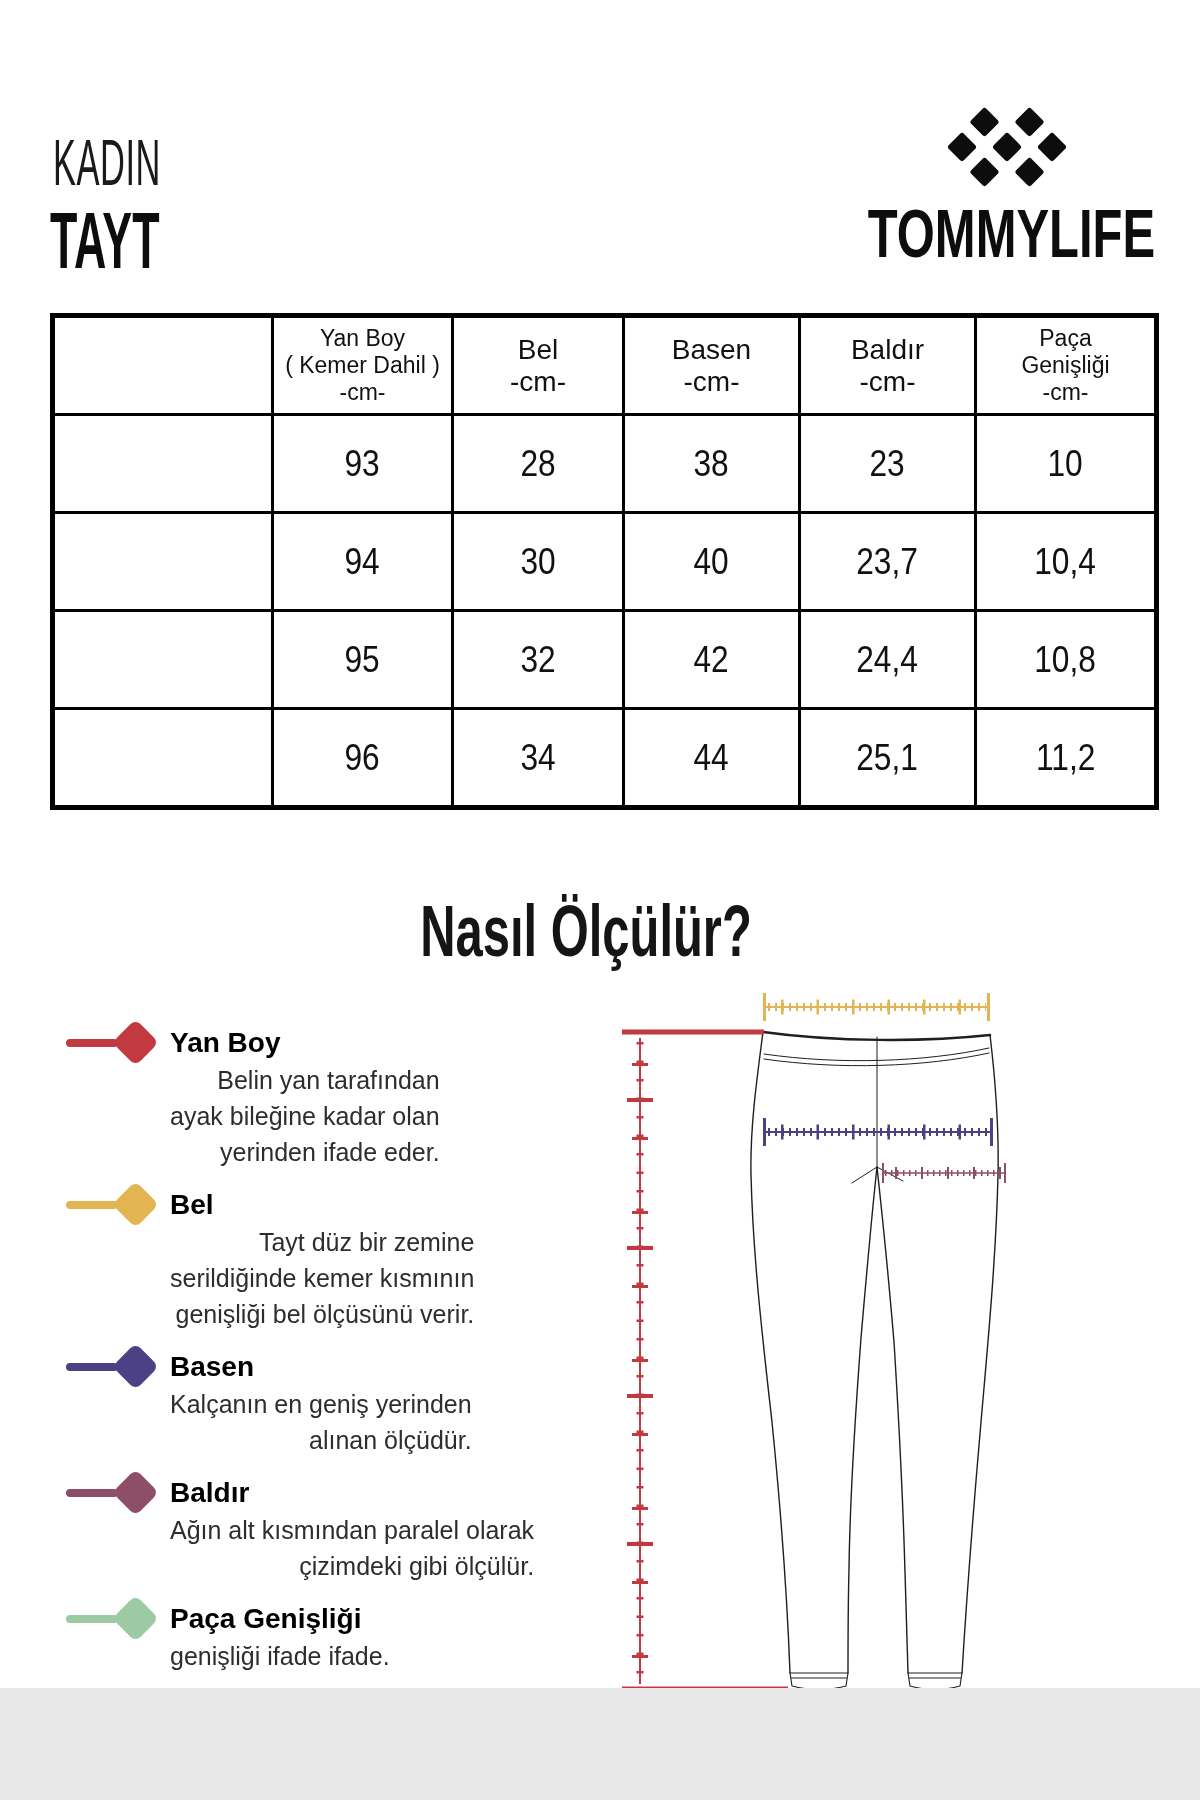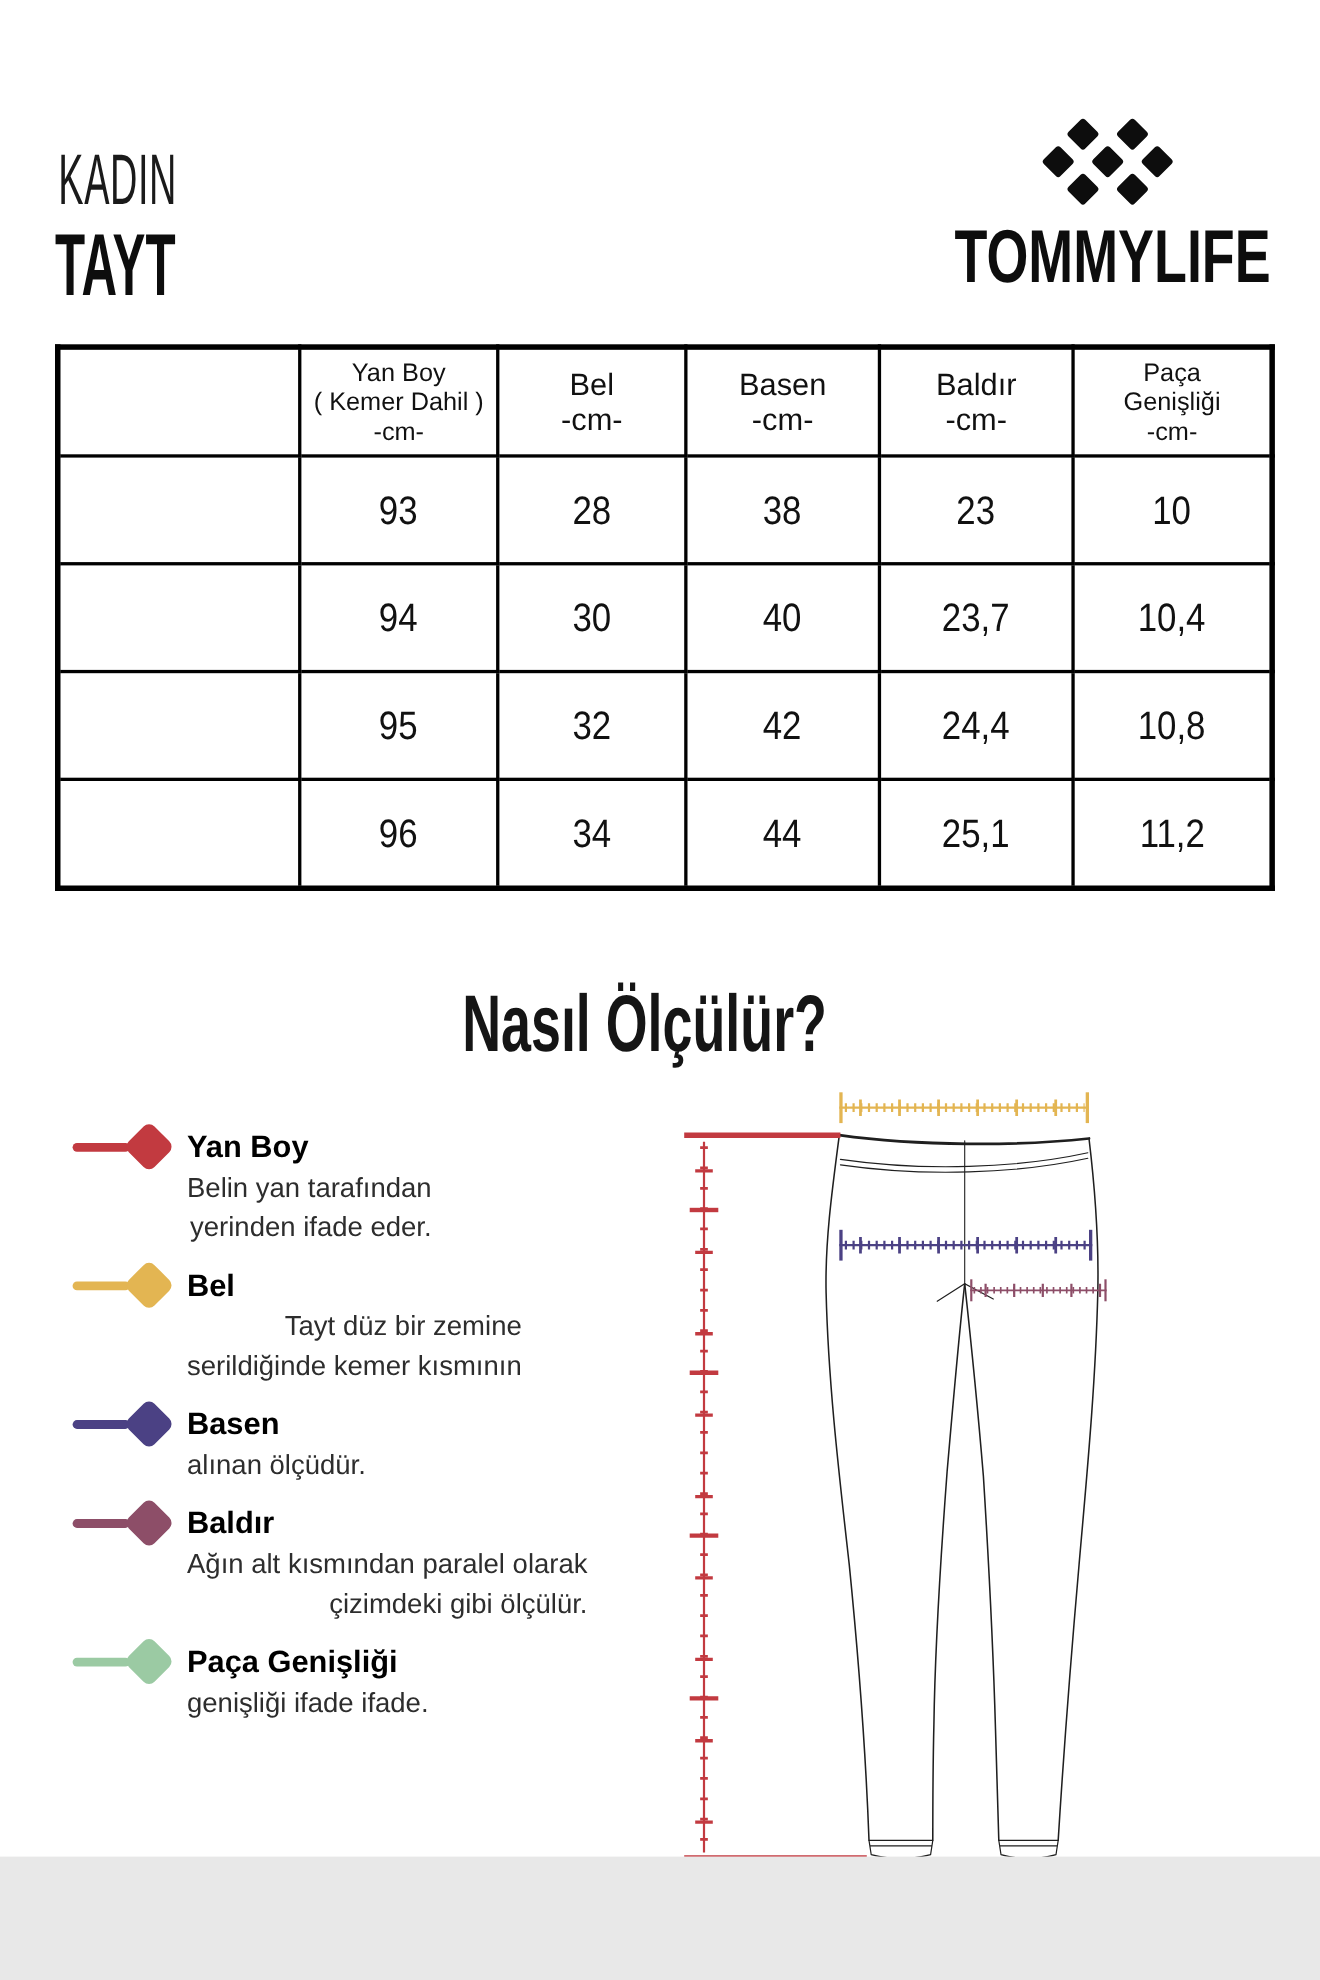--- a/index.html
+++ b/index.html
@@ -160,43 +160,46 @@
   <div class="legend">
 
     <div class="legend-item">
       <div class="legend-icon">
         <div class="legend-line" style="background: rgb(194, 58, 64);"></div>
         <div class="legend-diamond" style="background: rgb(194, 58, 64);"></div>
       </div>
       <div class="legend-text">
         <div class="legend-name">Yan Boy</div>
         <div class="legend-desc-line">Belin yan tarafından</div>
+        <div class="legend-desc-line">ayak bileğine kadar olan</div>
         <div class="legend-desc-line">yerinden ifade eder.</div>
       </div>
     </div>
 
     <div class="legend-item">
       <div class="legend-icon">
         <div class="legend-line" style="background: rgb(227, 181, 82);"></div>
         <div class="legend-diamond" style="background: rgb(227, 181, 82);"></div>
       </div>
       <div class="legend-text">
         <div class="legend-name">Bel</div>
         <div class="legend-desc-line">Tayt düz bir zemine</div>
         <div class="legend-desc-line">serildiğinde kemer kısmının</div>
+        <div class="legend-desc-line">genişliği bel ölçüsünü verir.</div>
       </div>
     </div>
 
     <div class="legend-item">
       <div class="legend-icon">
         <div class="legend-line" style="background: rgb(75, 65, 132);"></div>
         <div class="legend-diamond" style="background: rgb(75, 65, 132);"></div>
       </div>
       <div class="legend-text">
         <div class="legend-name">Basen</div>
+        <div class="legend-desc-line">Kalçanın en geniş yerinden</div>
         <div class="legend-desc-line">alınan ölçüdür.</div>
       </div>
     </div>
 
     <div class="legend-item">
       <div class="legend-icon">
         <div class="legend-line" style="background: rgb(141, 78, 104);"></div>
         <div class="legend-diamond" style="background: rgb(141, 78, 104);"></div>
       </div>
       <div class="legend-text">

